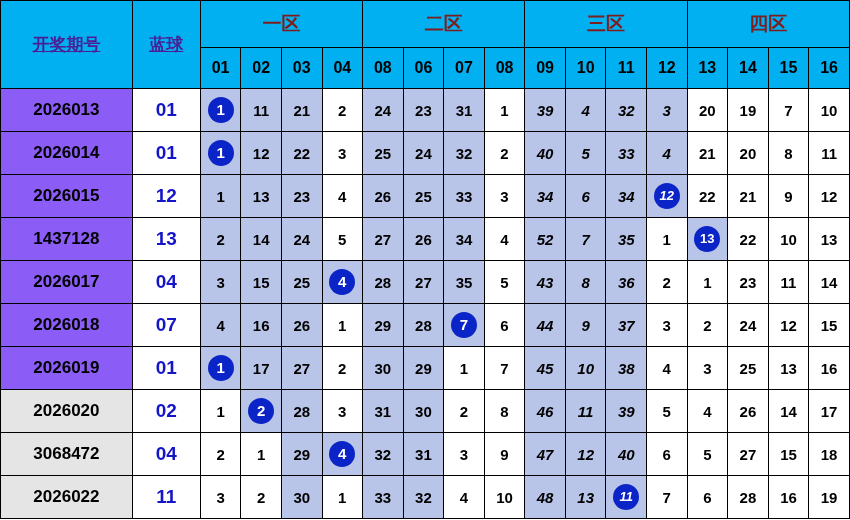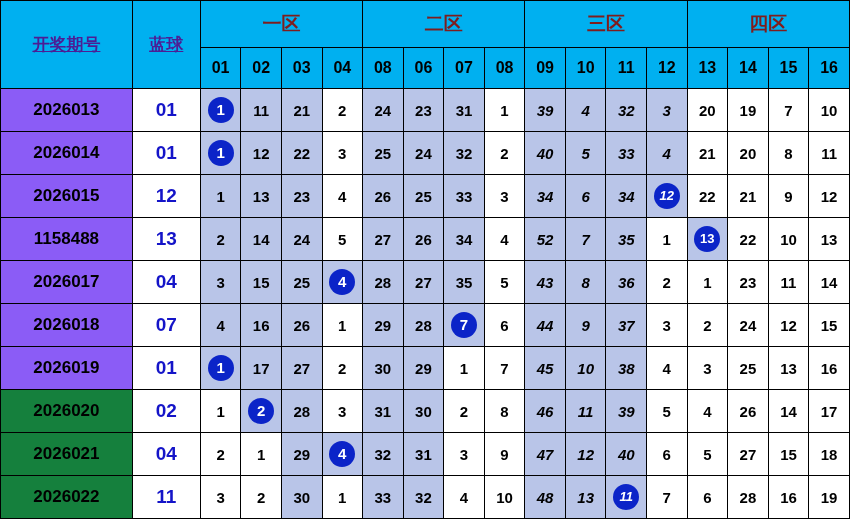--- a/index.html
+++ b/index.html
@@ -45,21 +45,21 @@
   col.c-blue{width:67px;}
   col.c-n{width:40px;}
 
   td.issue{
     background:#8b5cf6;
     color:#000000;
     font-size:17px;
     height:42px;
   }
   td.issue.alt{
-    background:#15803d;
+    background:#e5e5e5;
     margin-left:36px;
   }
   td.blue{
     background:#ffffff;
     color:#1414c8;
     font-size:19px;
   }
   td.cell{
     font-size:15px;
     color:#000000;
@@ -188,21 +188,21 @@
         <td class="cell z3">34</td>
         <td class="cell z3">6</td>
         <td class="cell z3">34</td>
         <td class="cell z3"><span class="ball small">12</span></td>
         <td class="cell white">22</td>
         <td class="cell white">21</td>
         <td class="cell white">9</td>
         <td class="cell white">12</td>
       </tr>
       <tr>
-        <td class="issue">1158488</td>
+        <td class="issue">1437128</td>
         <td class="blue">13</td>
         <td class="cell z1">2</td>
         <td class="cell z1">14</td>
         <td class="cell z1">24</td>
         <td class="cell white">5</td>
         <td class="cell z2">27</td>
         <td class="cell z2">26</td>
         <td class="cell z2">34</td>
         <td class="cell white">4</td>
         <td class="cell z3">52</td>
@@ -288,21 +288,21 @@
         <td class="cell z3">46</td>
         <td class="cell z3">11</td>
         <td class="cell z3">39</td>
         <td class="cell white">5</td>
         <td class="cell white">4</td>
         <td class="cell white">26</td>
         <td class="cell white">14</td>
         <td class="cell white">17</td>
       </tr>
       <tr>
-        <td class="issue alt">2026021</td>
+        <td class="issue alt">3068472</td>
         <td class="blue">04</td>
         <td class="cell white">2</td>
         <td class="cell white">1</td>
         <td class="cell z1">29</td>
         <td class="cell z1"><span class="ball">4</span></td>
         <td class="cell z2">32</td>
         <td class="cell z2">31</td>
         <td class="cell white">3</td>
         <td class="cell white">9</td>
         <td class="cell z3">47</td>

